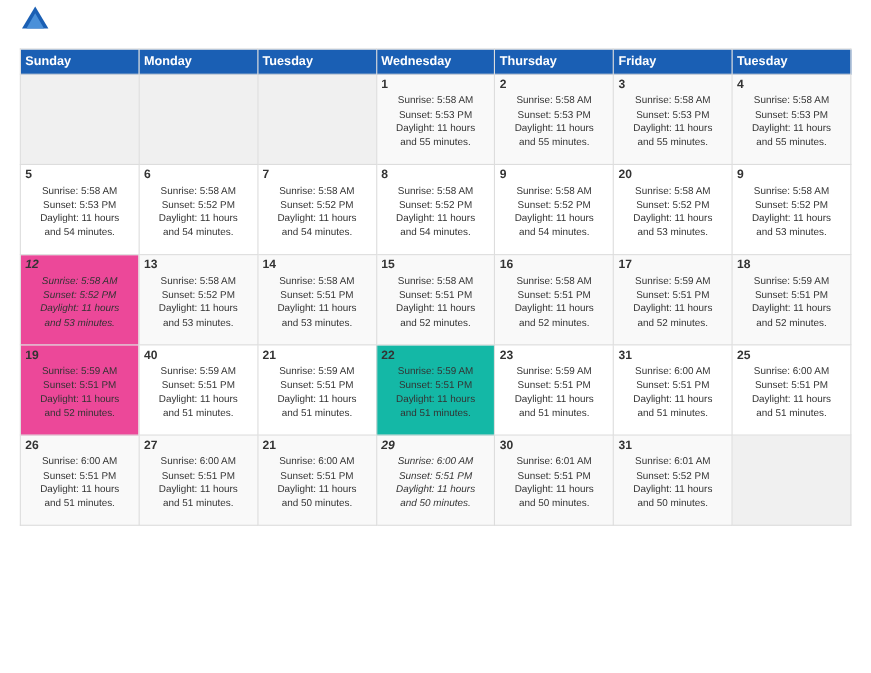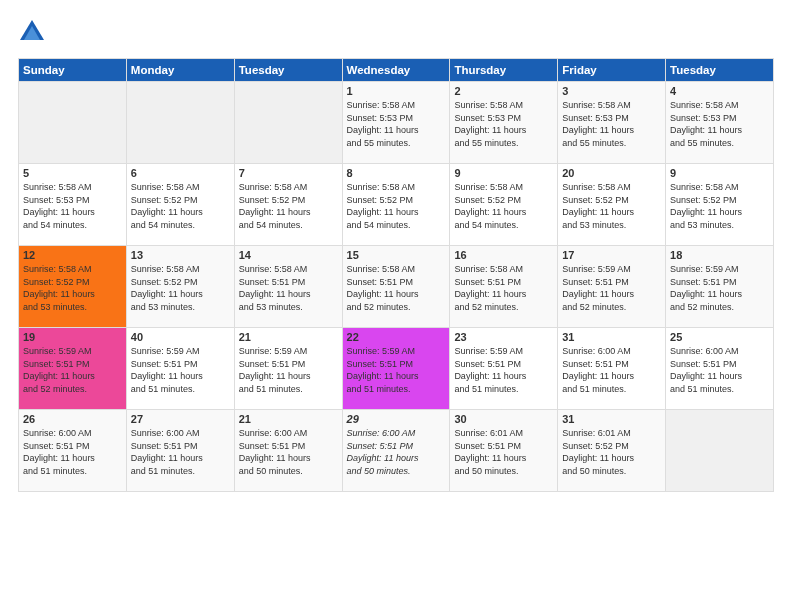--- a/index.html
+++ b/index.html
@@ -4,21 +4,21 @@
   <style>
     * { margin: 0; padding: 0; box-sizing: border-box; }
     body {
       font-family: Arial, sans-serif;
       background: #fff;
       width: 792px;
       height: 612px;
       overflow: hidden;
     }
     .container {
-      padding: 18px 18px 10px 18px;
+      padding: 4px 18px 10px 18px;
     }
     .header {
       display: flex;
       justify-content: space-between;
       align-items: flex-start;
       margin-bottom: 12px;
     }
     .logo {
       display: flex;
       align-items: center;
@@ -88,20 +88,21 @@
     .day-num {
       font-size: 11px;
       font-weight: bold;
       display: block;
       margin-bottom: 2px;
     }
     .day-info {
       font-size: 9px;
       line-height: 1.4;
       color: #333;
+      text-align: center;
     }
     .empty-cell {
       background: #f0f0f0 !important;
     }
   </style>
 </head>
 <body>
 
 <div class="container">
   <div class="header">
@@ -212,21 +213,21 @@
           </td>
           <td style="background: rgb(255, 255, 255);">
             <span class="day-num">9</span>
             <div class="day-info" style="white-space: pre-line;">Sunrise: 5:58 AM
 Sunset: 5:52 PM
 Daylight: 11 hours
 and 53 minutes.</div>
           </td>
         </tr>
         <tr>
-          <td style="background: #f97316;">
+          <td style="background: #ec4899; font-style: italic;">
             <span class="day-num">12</span>
             <div class="day-info" style="white-space: pre-line;">Sunrise: 5:58 AM
 Sunset: 5:52 PM
 Daylight: 11 hours
 and 53 minutes.</div>
           </td>
           <td style="background: rgb(249, 249, 249);">
             <span class="day-num">13</span>
             <div class="day-info" style="white-space: pre-line;">Sunrise: 5:58 AM
 Sunset: 5:52 PM
@@ -284,21 +285,21 @@
 Daylight: 11 hours
 and 51 minutes.</div>
           </td>
           <td style="background: rgb(255, 255, 255);">
             <span class="day-num">21</span>
             <div class="day-info" style="white-space: pre-line;">Sunrise: 5:59 AM
 Sunset: 5:51 PM
 Daylight: 11 hours
 and 51 minutes.</div>
           </td>
-          <td style="background: #d946ef;">
+          <td style="background: #14b8a6;">
             <span class="day-num">22</span>
             <div class="day-info" style="white-space: pre-line;">Sunrise: 5:59 AM
 Sunset: 5:51 PM
 Daylight: 11 hours
 and 51 minutes.</div>
           </td>
           <td style="background: rgb(255, 255, 255);">
             <span class="day-num">23</span>
             <div class="day-info" style="white-space: pre-line;">Sunrise: 5:59 AM
 Sunset: 5:51 PM

